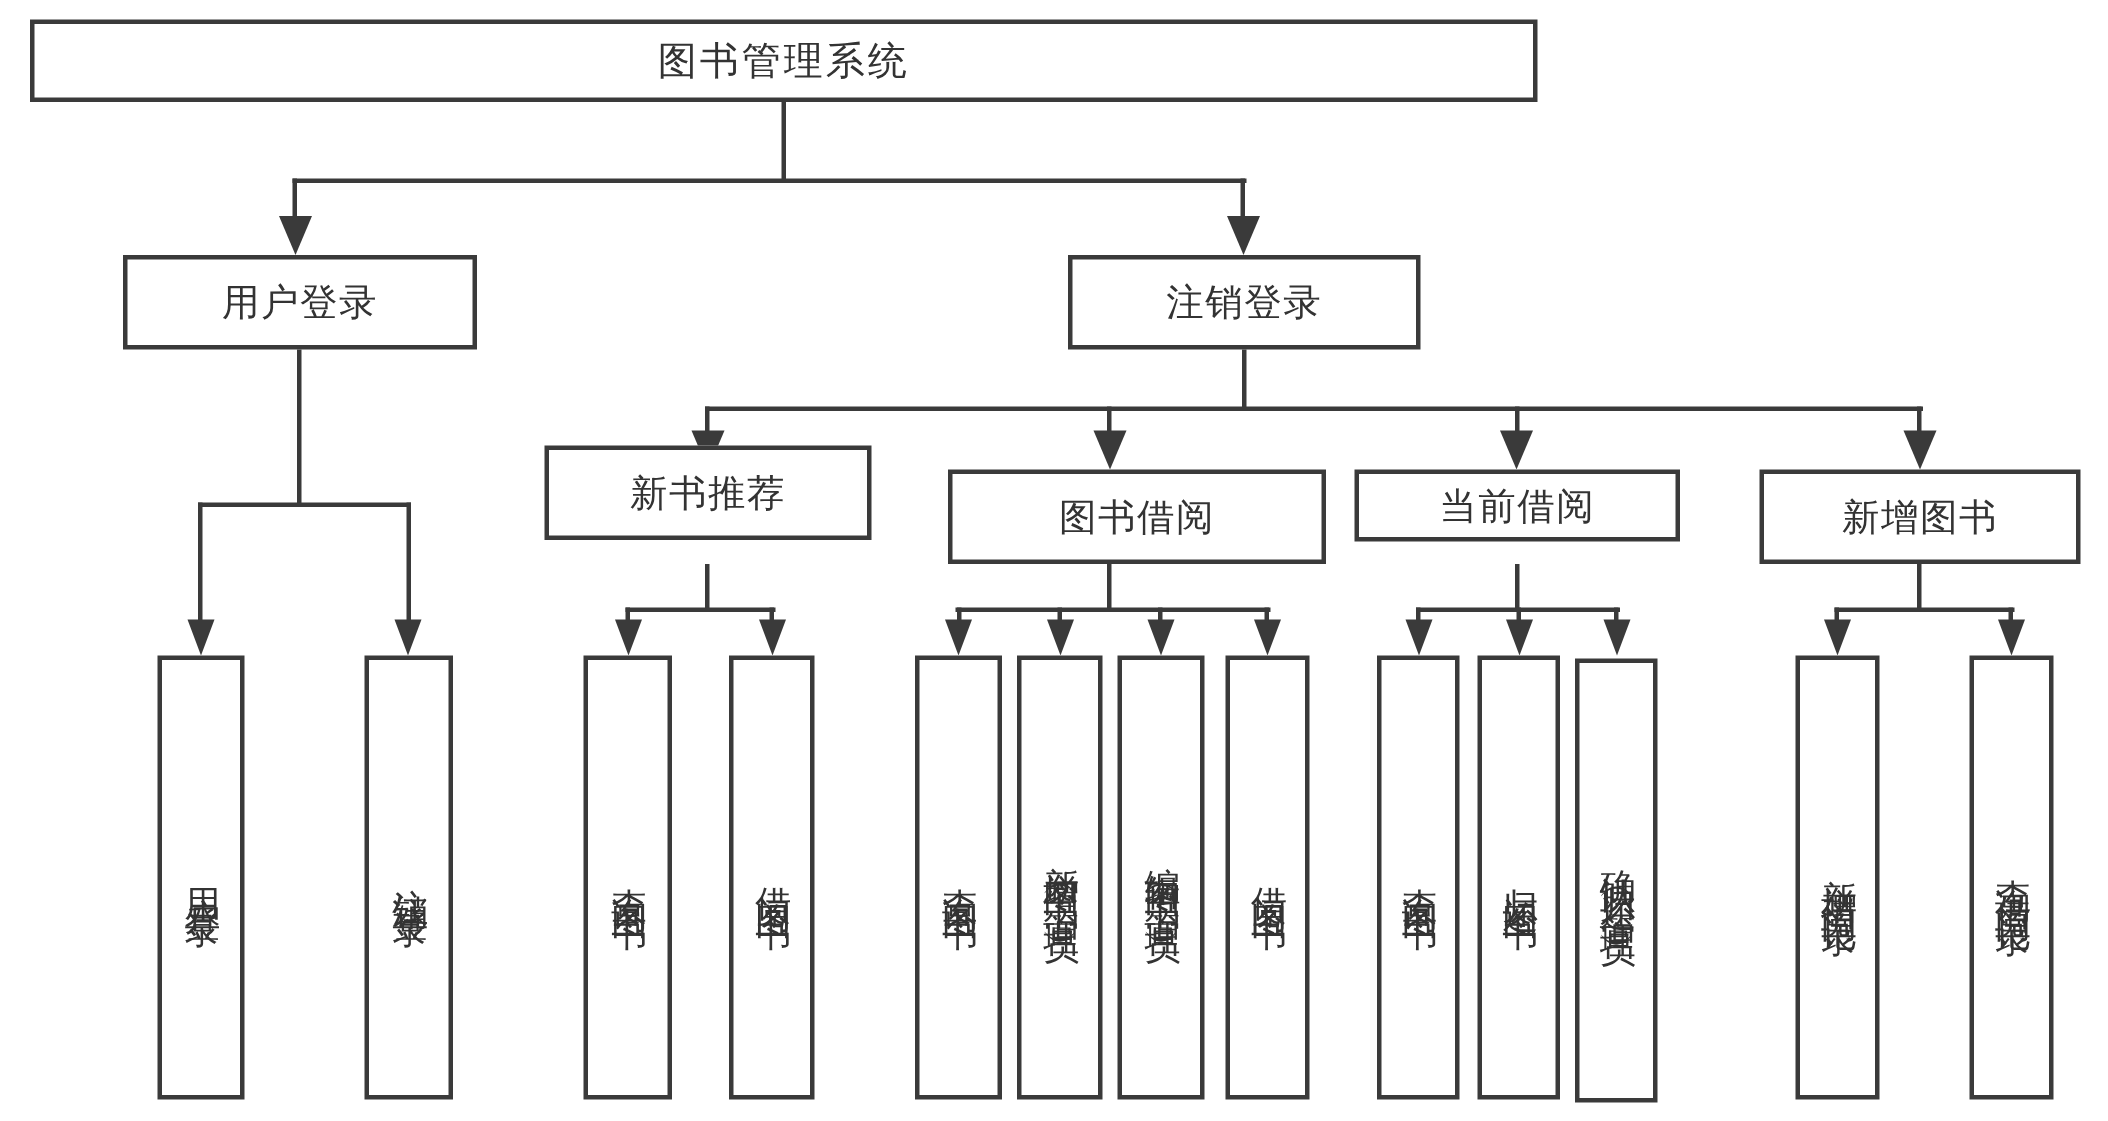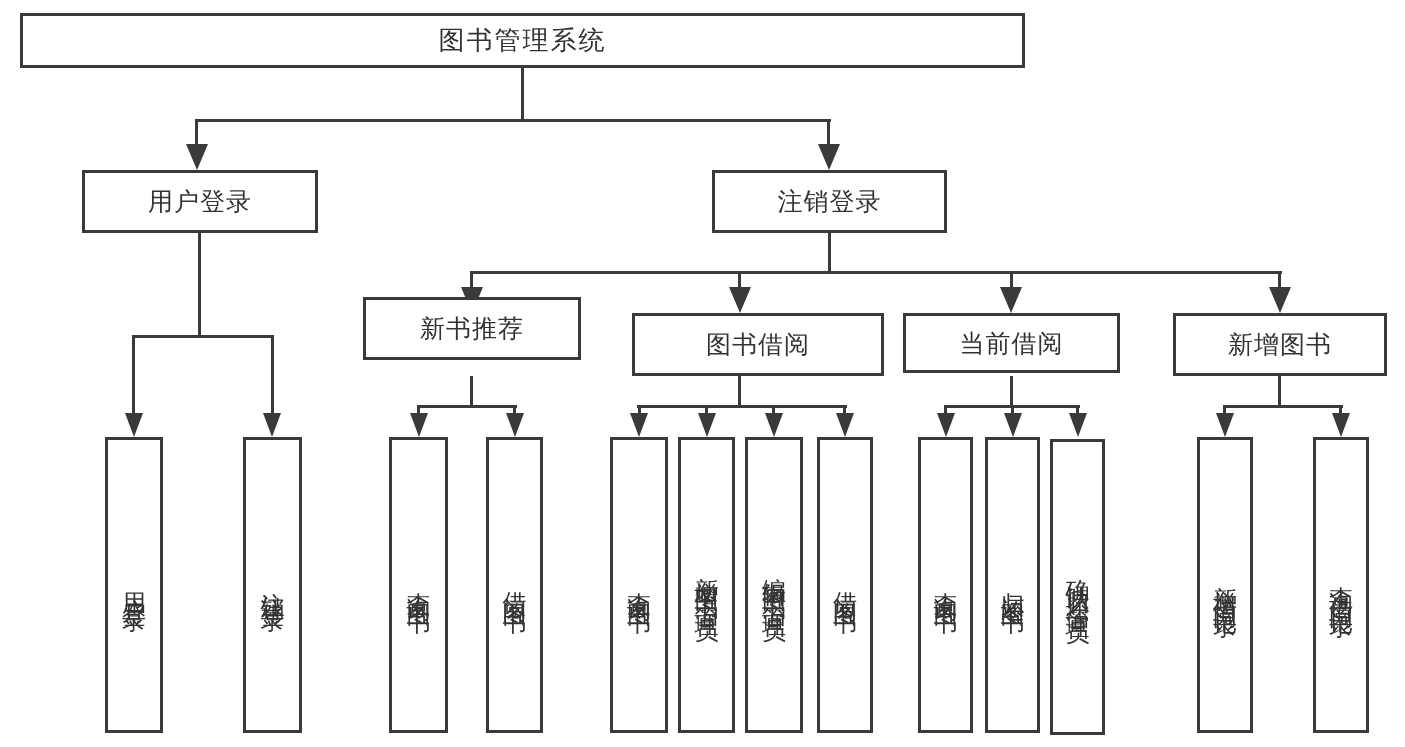--- a/index.html
+++ b/index.html
@@ -91,21 +91,21 @@
   <div class="arrow big" style="left:1000px;top:287px;"></div>
   <div class="vline" style="left:1278px;top:271px;height:20px;"></div>
   <div class="arrow big" style="left:1269px;top:287px;"></div>
 
   <div class="box" style="left:363px;top:297px;width:218px;height:63px;">
     <span class="hlabel">新书推荐</span>
   </div>
   <div class="box" style="left:632px;top:313px;width:252px;height:63px;">
     <span class="hlabel">图书借阅</span>
   </div>
-  <div class="box" style="left:903px;top:313px;width:217px;height:60px;">
+  <div class="box" style="left:903px;top:313px;width:217px;height:48px;">
     <span class="hlabel">当前借阅</span>
   </div>
   <div class="box" style="left:1173px;top:313px;width:214px;height:63px;">
     <span class="hlabel">新增图书</span>
   </div>
 
   <div class="vline" style="left:470px;top:376px;height:32px;"></div>
   <div class="hline" style="left:417px;top:405px;width:100px;"></div>
   <div class="vline" style="left:417px;top:405px;height:11px;"></div>
   <div class="arrow" style="left:410px;top:413px;"></div>

